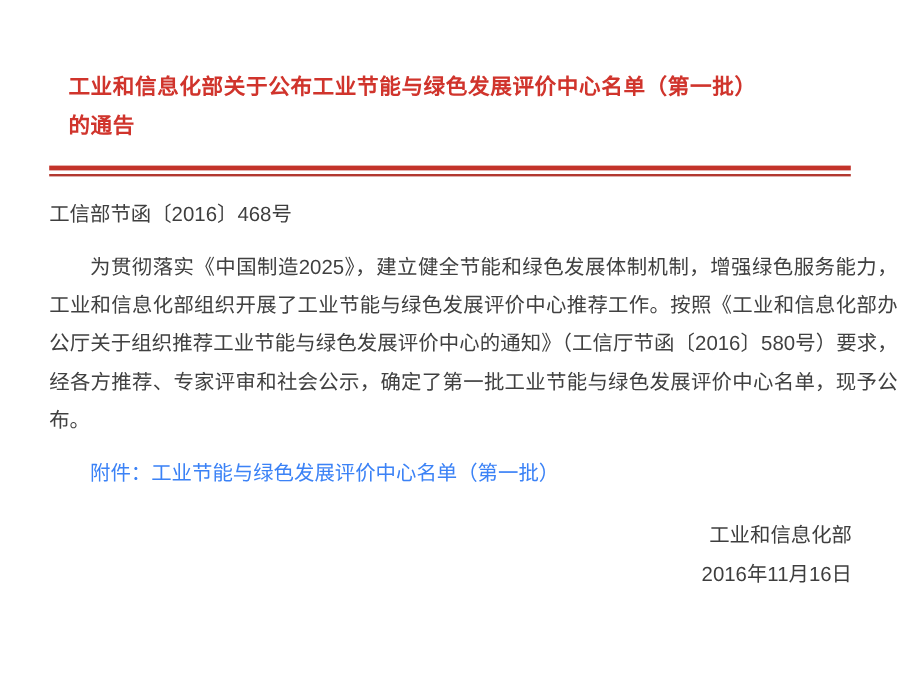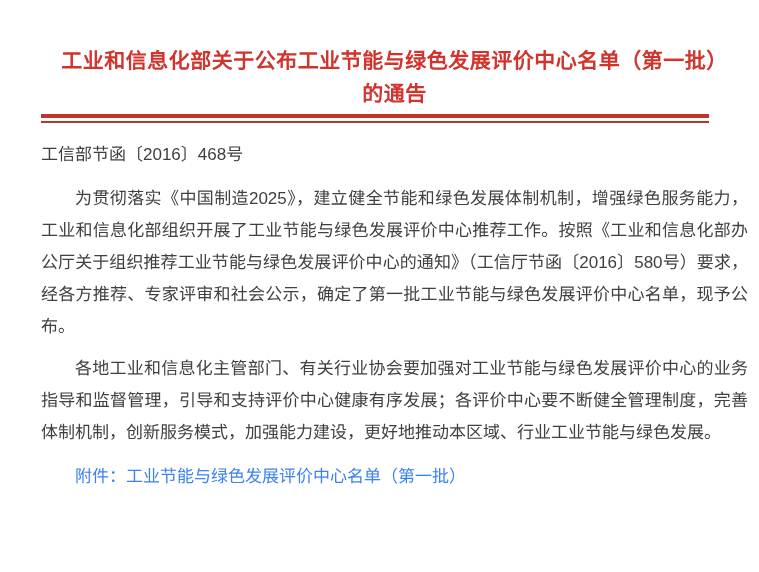--- a/index.html
+++ b/index.html
@@ -15,25 +15,25 @@
     color: #3e3e3e;
   }
   .page {
     box-sizing: border-box;
     width: 759px;
     height: 572px;
     padding: 40px 11px 0 41px;
     background: #ffffff;
   }
   .title {
-    margin: 4px;
+    margin: 16px;
     color: #d0342c;
-    font-size: 21px;
+    font-size: 18px;
     font-weight: bold;
-    text-align: center;
+    text-align: left;
     line-height: 33px;
     letter-spacing: 0.5px;
   }
   .rule {
     margin-top: 4px;
     width: 668px;
   }
   .rule-thick {
     height: 4px;
     background: #c3332a;
@@ -88,18 +88,21 @@
 
   <div class="rule">
     <div class="rule-thick"></div>
     <div class="rule-thin"></div>
   </div>
 
   <div class="doc-number">工信部节函〔2016〕468号</div>
 
   <p class="para">为贯彻落实《中国制造2025》，建立健全节能和绿色发展体制机制，增强绿色服务能力，工业和信息化部组织开展了工业节能与绿色发展评价中心推荐工作。按照《工业和信息化部办公厅关于组织推荐工业节能与绿色发展评价中心的通知》（工信厅节函〔2016〕580号）要求，经各方推荐、专家评审和社会公示，确定了第一批工业节能与绿色发展评价中心名单，现予公布。</p>
 
-  <p class="para second">各地工业和信息化主管部门、有关行业协会要加强对工业节能与绿色发展评价中心的业务指导和监督管理，引导和支持评价中心健康有序发展；各评价中心要不断健全管理制度，完善体制机制，创新服务模式，加强能力建设，更好地推动本区域、行业工业节能与绿色发展。</p>
 
   <p class="attachment">附件：工业节能与绿色发展评价中心名单（第一批）</p>
 
+  <div class="signature">
+    <div>工业和信息化部</div>
+    <div>2016年11月16日</div>
+  </div>
 
 </div>
 
 </body></html>

